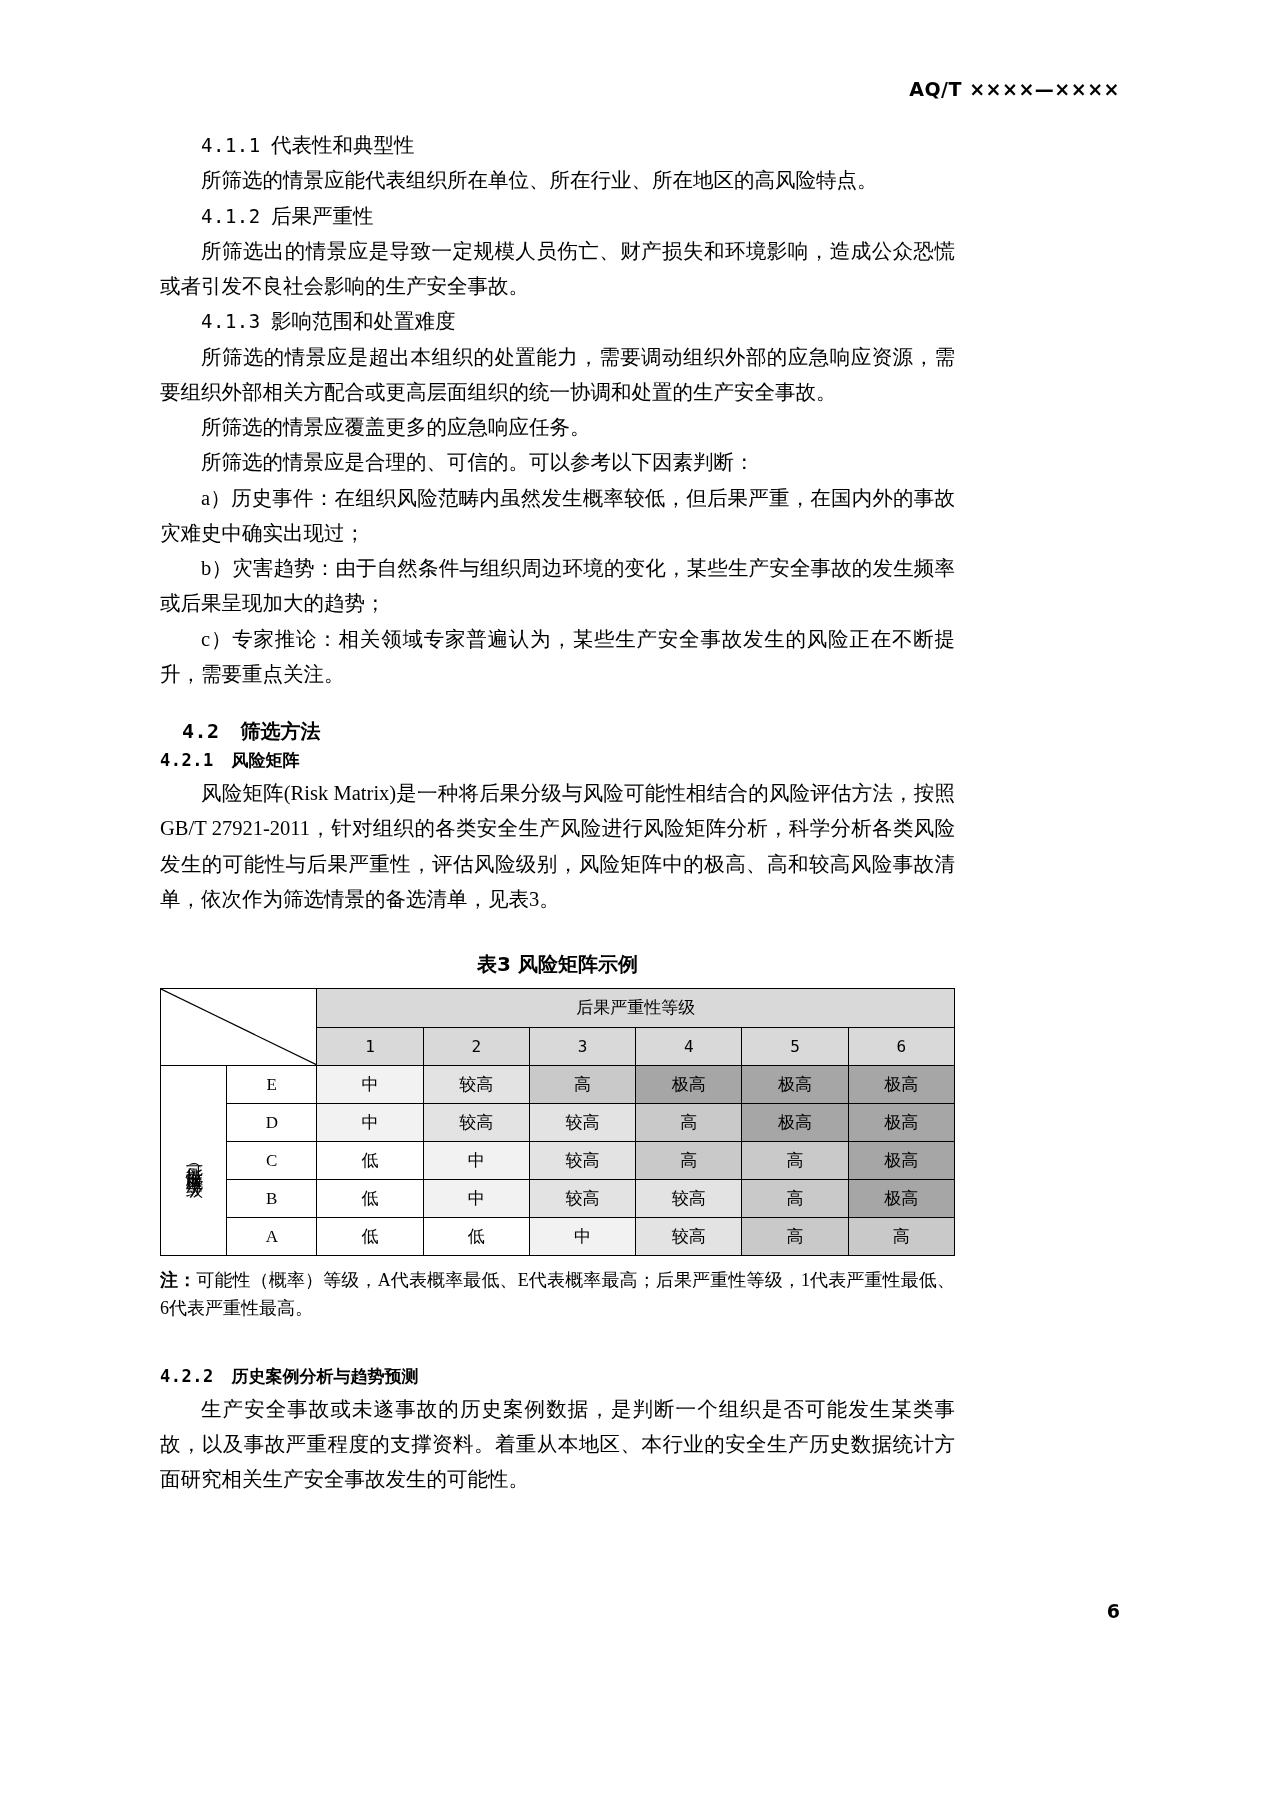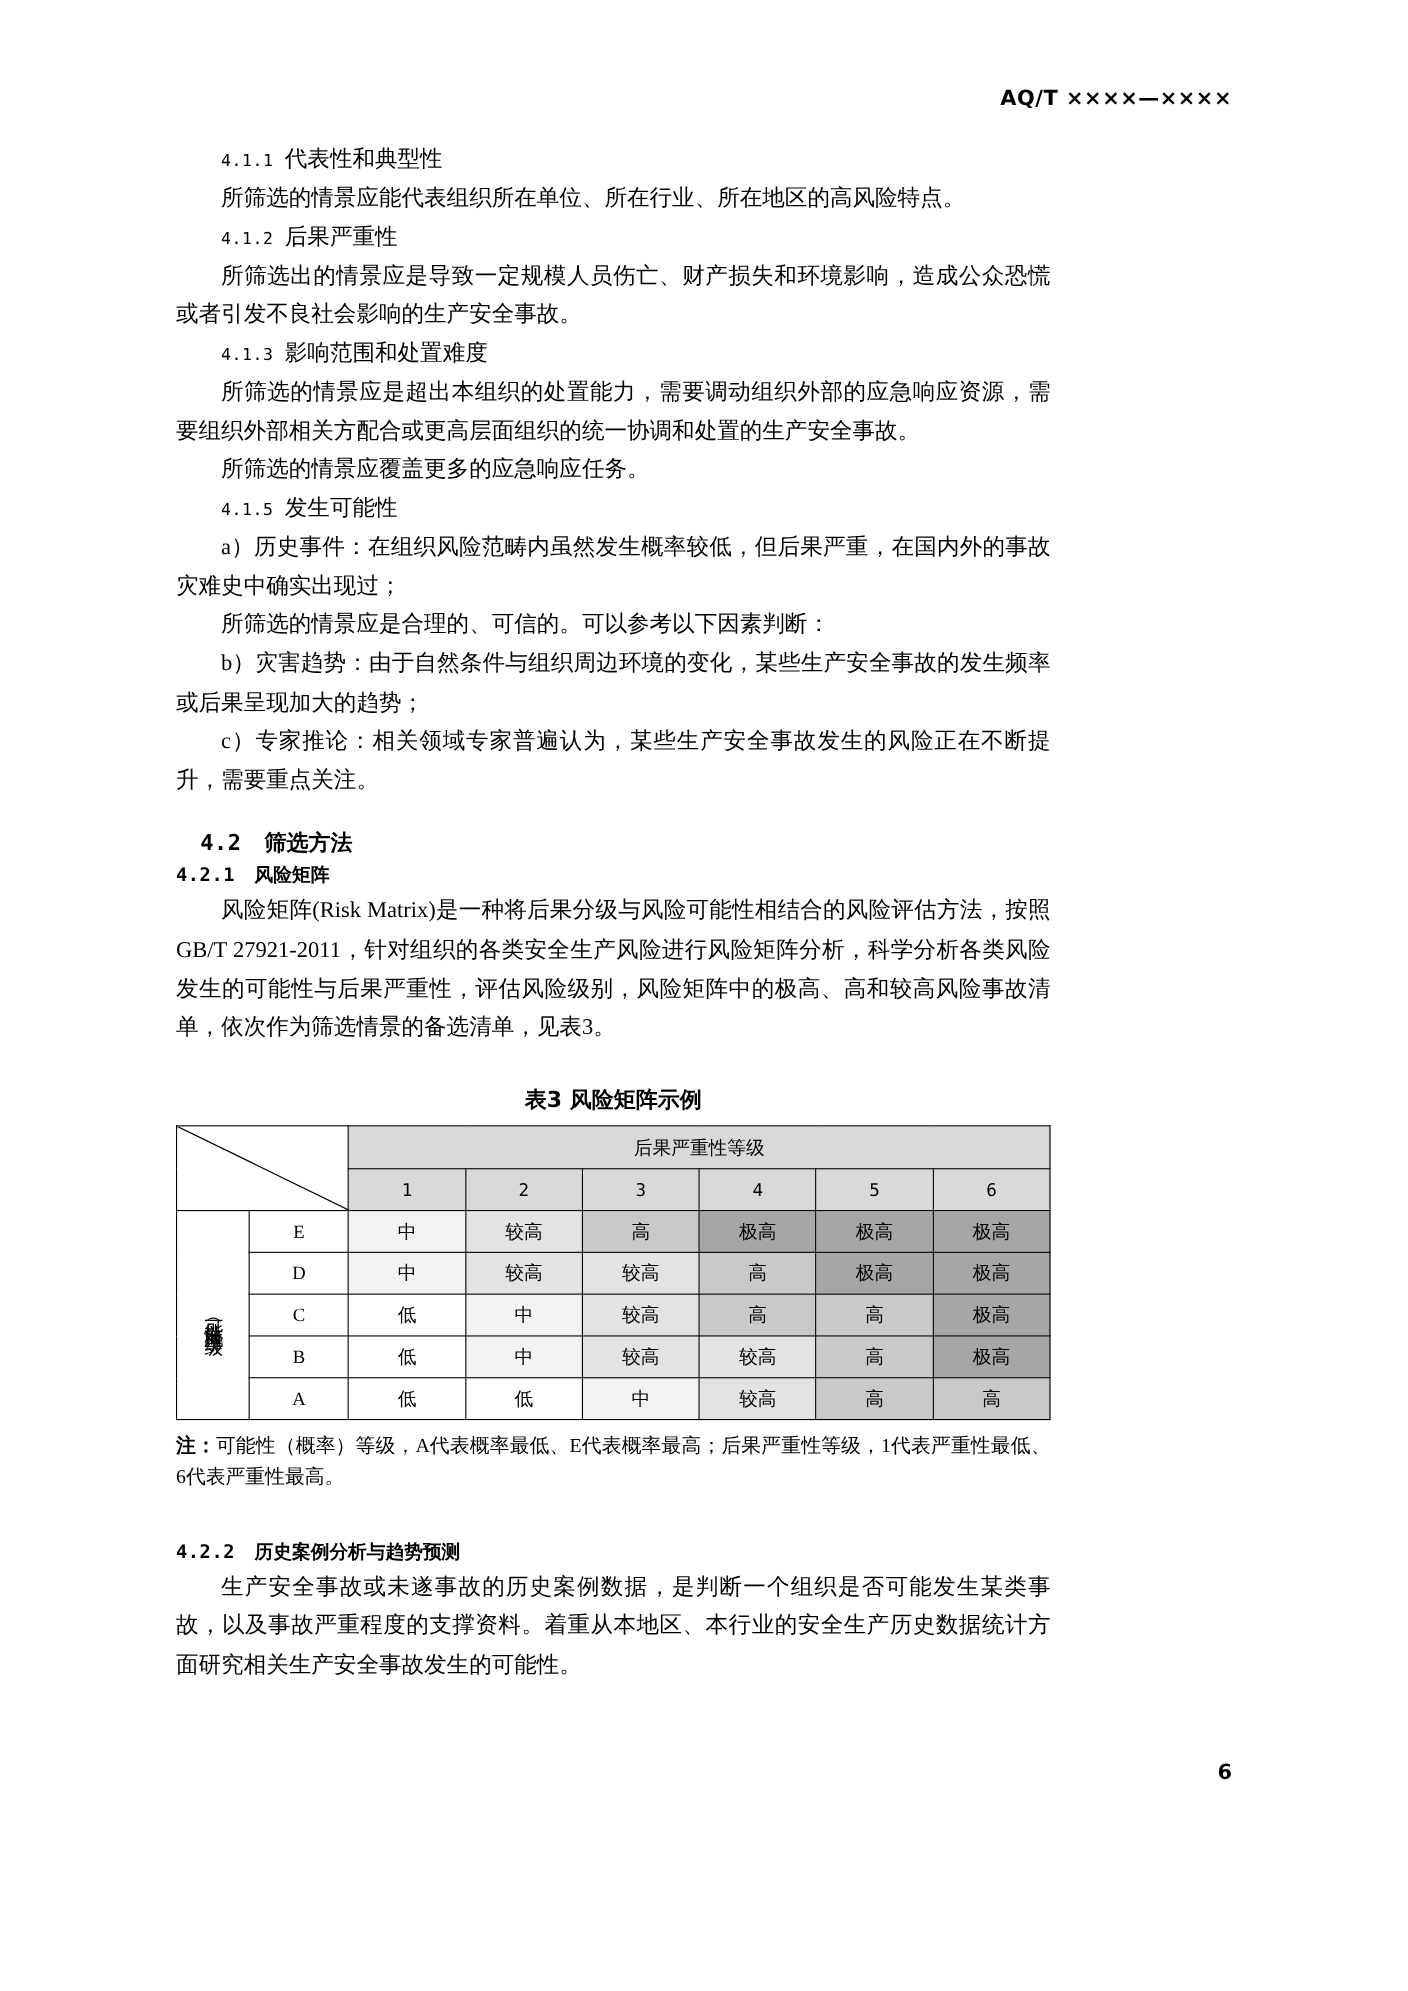--- a/index.html
+++ b/index.html
@@ -47,21 +47,21 @@
   }
   .indent { text-indent: 2em; }
   .clause {
     font-size: 20.5px;
     line-height: 1.72;
     margin: 0;
     text-indent: 2em;
   }
   .clause .num {
     font-family: "DejaVu Sans Mono", "Liberation Mono", monospace;
-    font-size: 15px;
+    font-size: 19px;
     letter-spacing: 0.5px;
   }
   .h2 {
     font-family: "DejaVu Sans", "Liberation Sans", sans-serif;
     font-weight: bold;
     font-size: 20px;
     margin: 26px 0 4px 0;
   }
   .h2 .num {
     font-family: "DejaVu Sans Mono", "Liberation Mono", monospace;
@@ -152,24 +152,23 @@
     <p class="para indent">所筛选的情景应能代表组织所在单位、所在行业、所在地区的高风险特点。</p>
 
     <p class="clause"><span class="num">4.1.2</span>&nbsp;&nbsp;<span>后果严重性</span></p>
     <p class="para indent">所筛选出的情景应是导致一定规模人员伤亡、财产损失和环境影响，造成公众恐慌或者引发不良社会影响的生产安全事故。</p>
 
     <p class="clause"><span class="num">4.1.3</span>&nbsp;&nbsp;<span>影响范围和处置难度</span></p>
     <p class="para indent">所筛选的情景应是超出本组织的处置能力，需要调动组织外部的应急响应资源，需要组织外部相关方配合或更高层面组织的统一协调和处置的生产安全事故。</p>
 
     <p class="para indent">所筛选的情景应覆盖更多的应急响应任务。</p>
 
-    <p class="clause"><span class="num">4.1.5</span>&nbsp;&nbsp;<span>发生可能性</span></p>
+    <p class="para indent">所筛选的情景应是合理的、可信的。可以参考以下因素判断：</p>
+
     <p class="para indent"><span>a）历史事件：</span><span>在组织风险范畴内虽然发生概率较低，但后果严重，在国内外的事故灾难史中确实出现过；</span></p>
-
-    <p class="para indent">所筛选的情景应是合理的、可信的。可以参考以下因素判断：</p>
     <p class="para indent"><span>b）灾害趋势：</span><span>由于自然条件与组织周边环境的变化，某些生产安全事故的发生频率或后果呈现加大的趋势；</span></p>
     <p class="para indent"><span>c）专家推论：</span><span>相关领域专家普遍认为，某些生产安全事故发生的风险正在不断提升，需要重点关注。</span></p>
 
     <p class="h2 lvl2"><span class="num">4.2</span>&nbsp;&nbsp;&nbsp;<span>筛选方法</span></p>
     <p class="h3"><span class="num">4.2.1</span>&nbsp;&nbsp;&nbsp;<span>风险矩阵</span></p>
     <p class="para indent">风险矩阵(Risk Matrix)是一种将后果分级与风险可能性相结合的风险评估方法，按照GB/T 27921-2011，针对组织的各类安全生产风险进行风险矩阵分析，科学分析各类风险发生的可能性与后果严重性，评估风险级别，风险矩阵中的极高、高和较高风险事故清单，依次作为筛选情景的备选清单，见表3。</p>
 
     <div class="table-caption">表3  风险矩阵示例</div>
 
     <table class="matrix">

